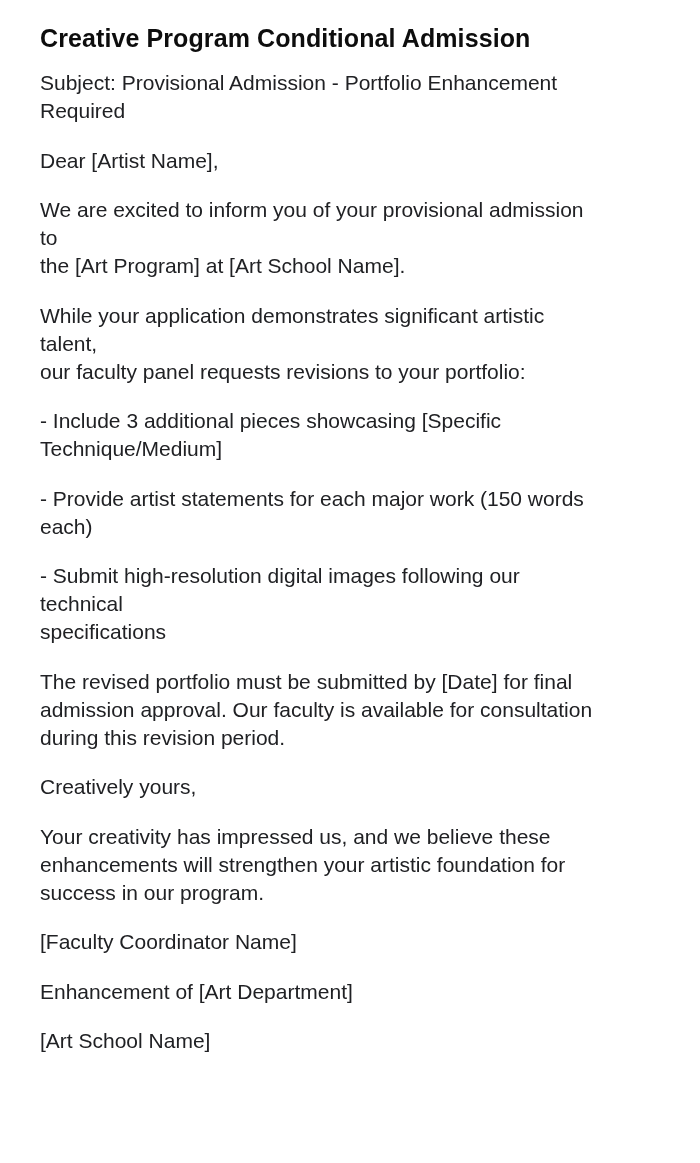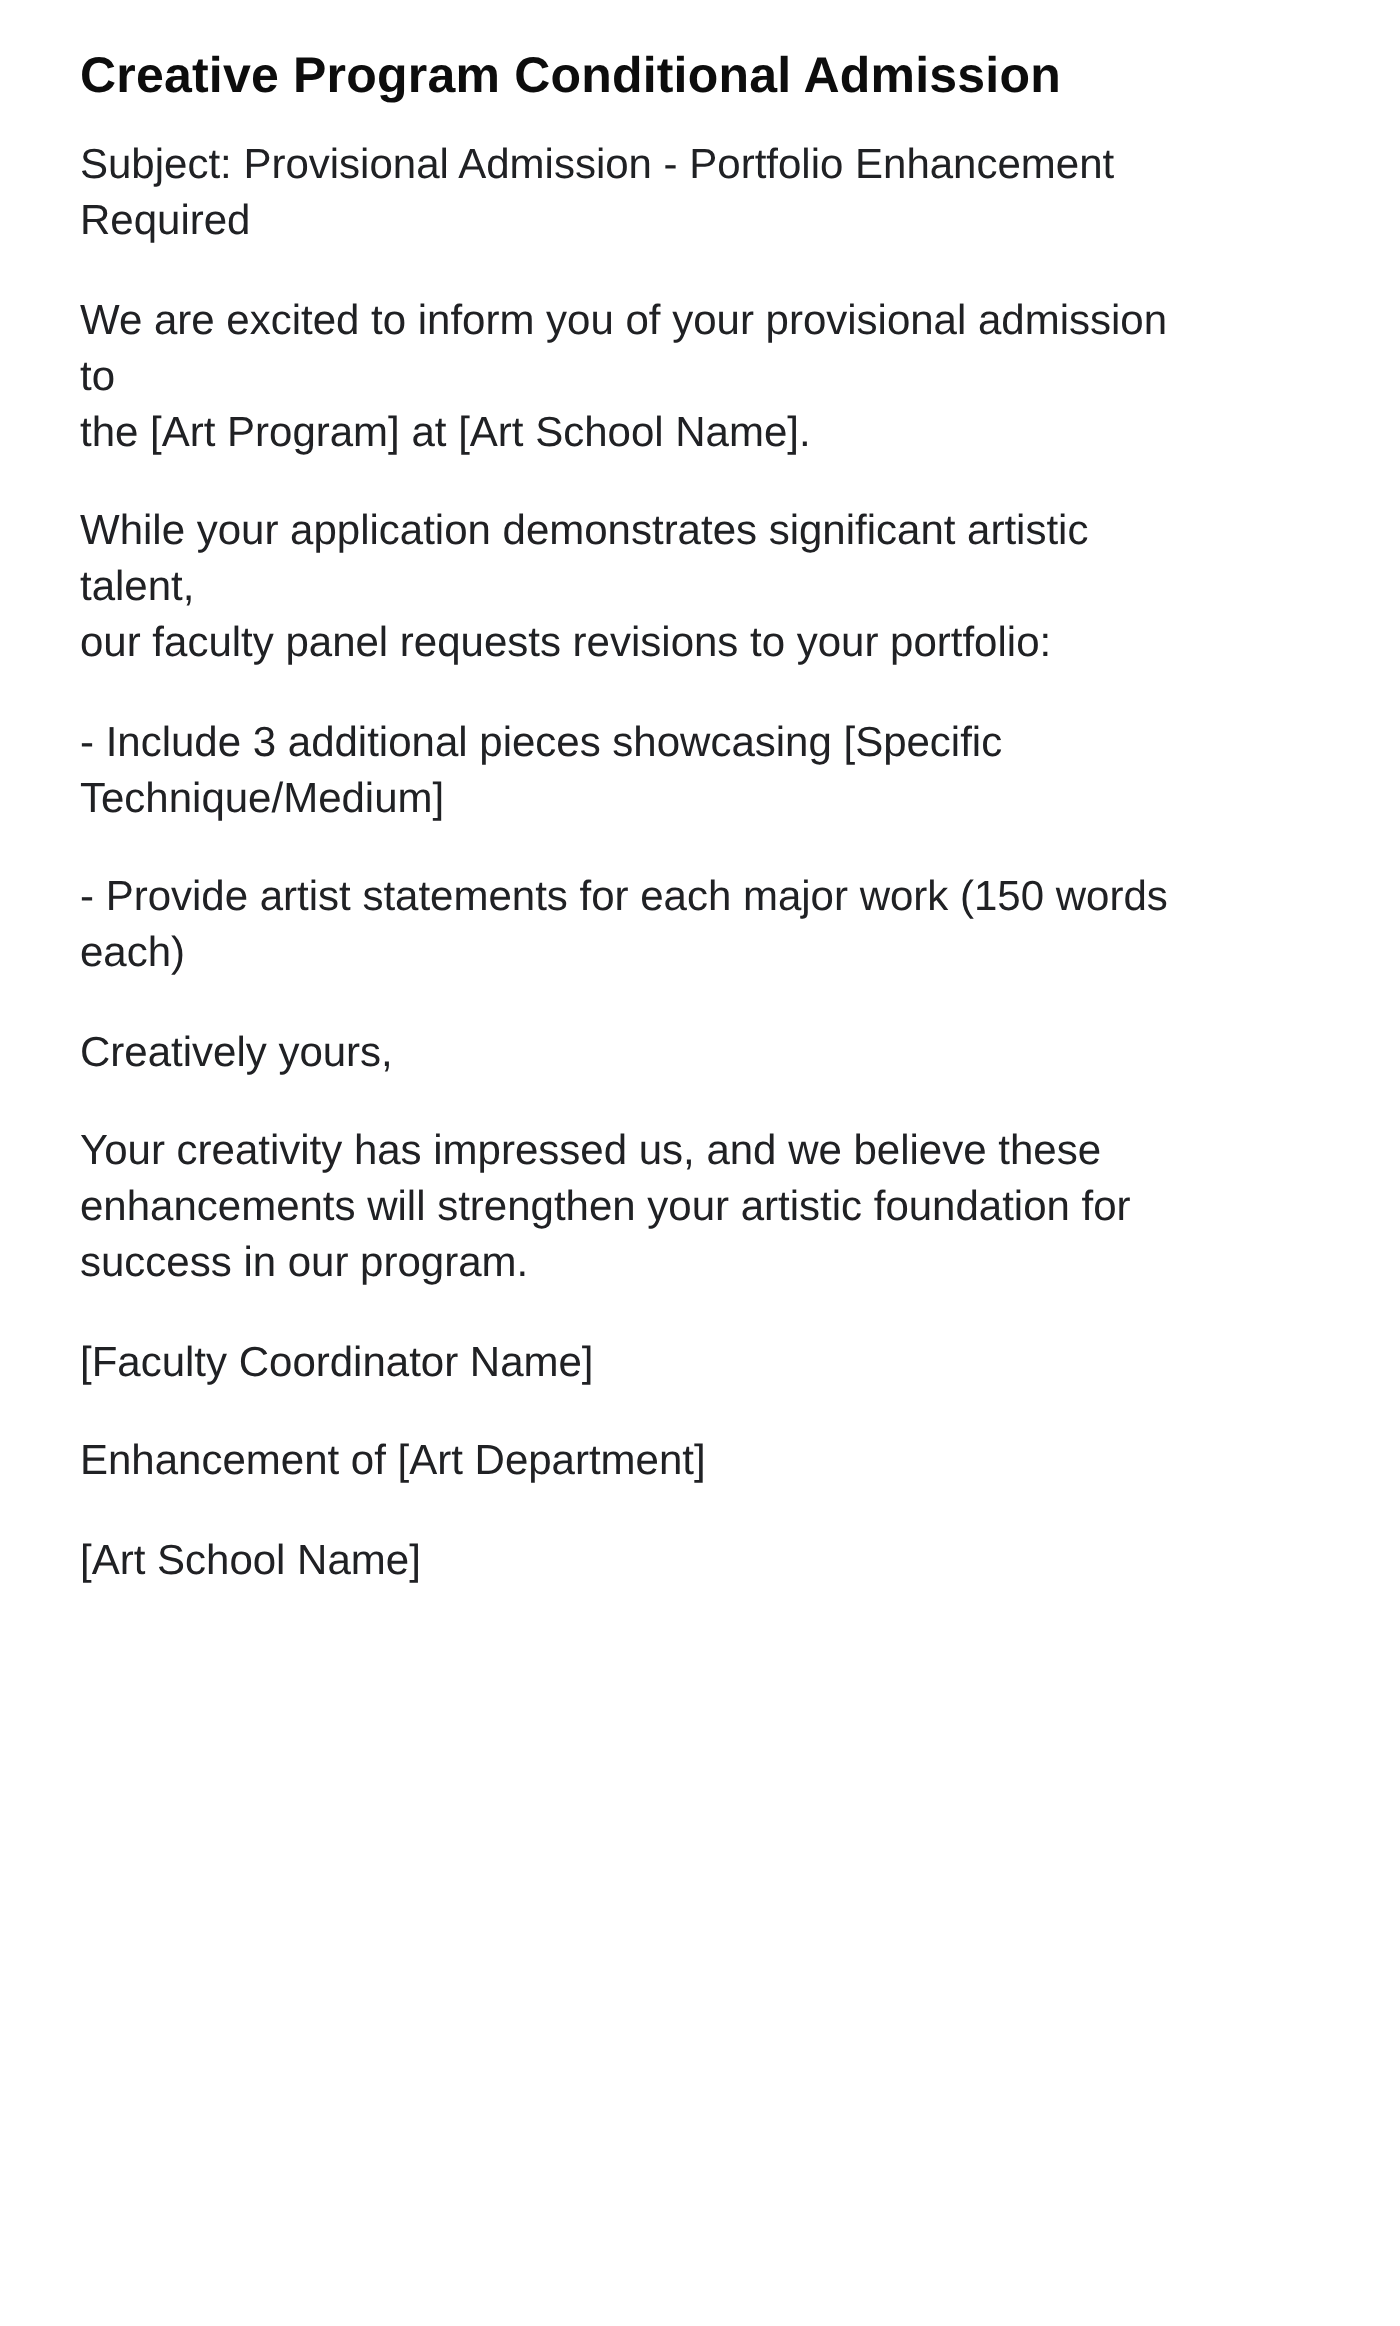--- a/index.html
+++ b/index.html
@@ -41,28 +41,34 @@
   }
 </style>
 </head>
 <body>
 
 <div class="doc">
   <h1 class="doc-title">Creative Program Conditional Admission</h1>
 
   <p class="doc-paragraph">Subject: Provisional Admission - Portfolio Enhancement
 Required</p>
+  <p class="doc-paragraph">Dear [Artist Name],</p>
   <p class="doc-paragraph">We are excited to inform you of your provisional admission to
 the [Art Program] at [Art School Name].</p>
   <p class="doc-paragraph">While your application demonstrates significant artistic talent,
 our faculty panel requests revisions to your portfolio:</p>
   <p class="doc-paragraph">- Include 3 additional pieces showcasing [Specific
 Technique/Medium]</p>
   <p class="doc-paragraph">- Provide artist statements for each major work (150 words
 each)</p>
+  <p class="doc-paragraph">- Submit high-resolution digital images following our technical
+specifications</p>
+  <p class="doc-paragraph">The revised portfolio must be submitted by [Date] for final
+admission approval. Our faculty is available for consultation
+during this revision period.</p>
   <p class="doc-paragraph">Creatively yours,</p>
   <p class="doc-paragraph">Your creativity has impressed us, and we believe these
 enhancements will strengthen your artistic foundation for
 success in our program.</p>
   <p class="doc-paragraph">[Faculty Coordinator Name]</p>
   <p class="doc-paragraph">Enhancement of [Art Department]</p>
   <p class="doc-paragraph">[Art School Name]</p>
 </div>
 
 </body></html>

